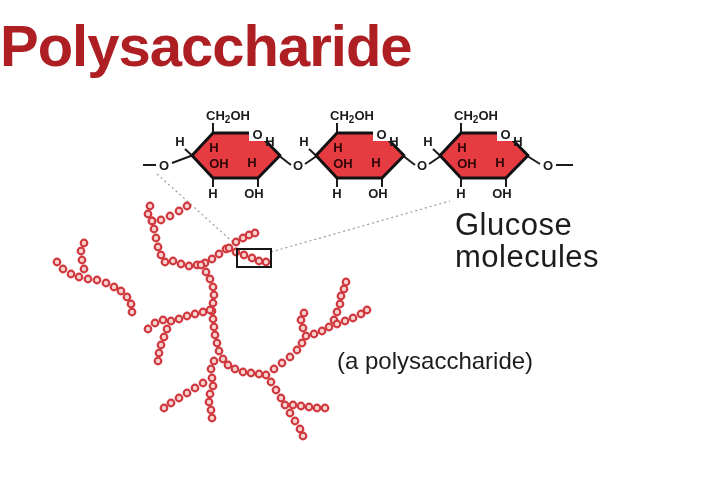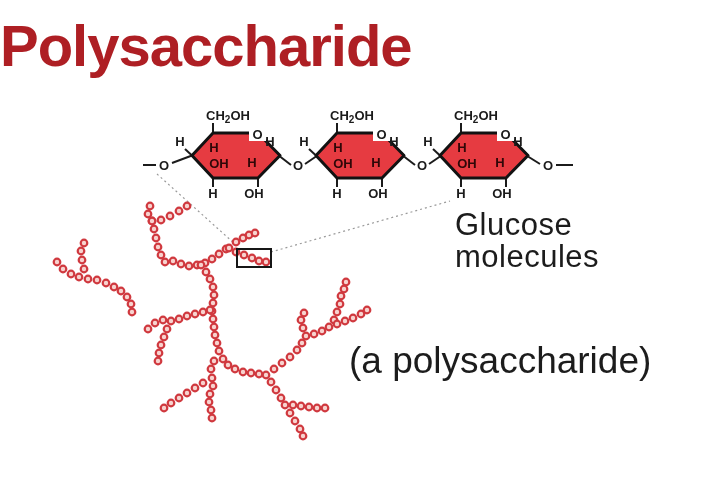--- a/index.html
+++ b/index.html
@@ -5,21 +5,21 @@
   html,body{margin:0;padding:0;background:#fff;}
   .stage{position:relative;width:722px;height:479px;background:#fff;overflow:hidden;
          font-family:"Liberation Sans", sans-serif;}
   .title{position:absolute;top:12px;left:0;width:100%;margin:0;text-align:left;
          font-size:58px;font-weight:bold;letter-spacing:-1px;}
   .diagram-svg{position:absolute;left:0;top:0;}
   .glucose-label{position:absolute;left:455px;top:209px;font-size:31px;line-height:32px;
                  color:#1c1c1c;letter-spacing:.5px;}
   .starch-label{position:absolute;left:337px;top:346px;color:#1c1c1c;}
   .starch-name{font-size:36px;line-height:38px;letter-spacing:.5px;}
-  .starch-sub{font-size:37px;line-height:30px;margin-left:12px;}
+  .starch-sub{font-size:24px;line-height:30px;}
 </style>
 </head>
 <body>
 
 <div class="stage">
 
   <h1 class="title" style="color: rgb(174, 31, 36);">Polysaccharide</h1>
 
   <svg id="diagram" class="diagram-svg" width="722" height="479" viewBox="0 0 722 479">
     <g id="callout-group">

